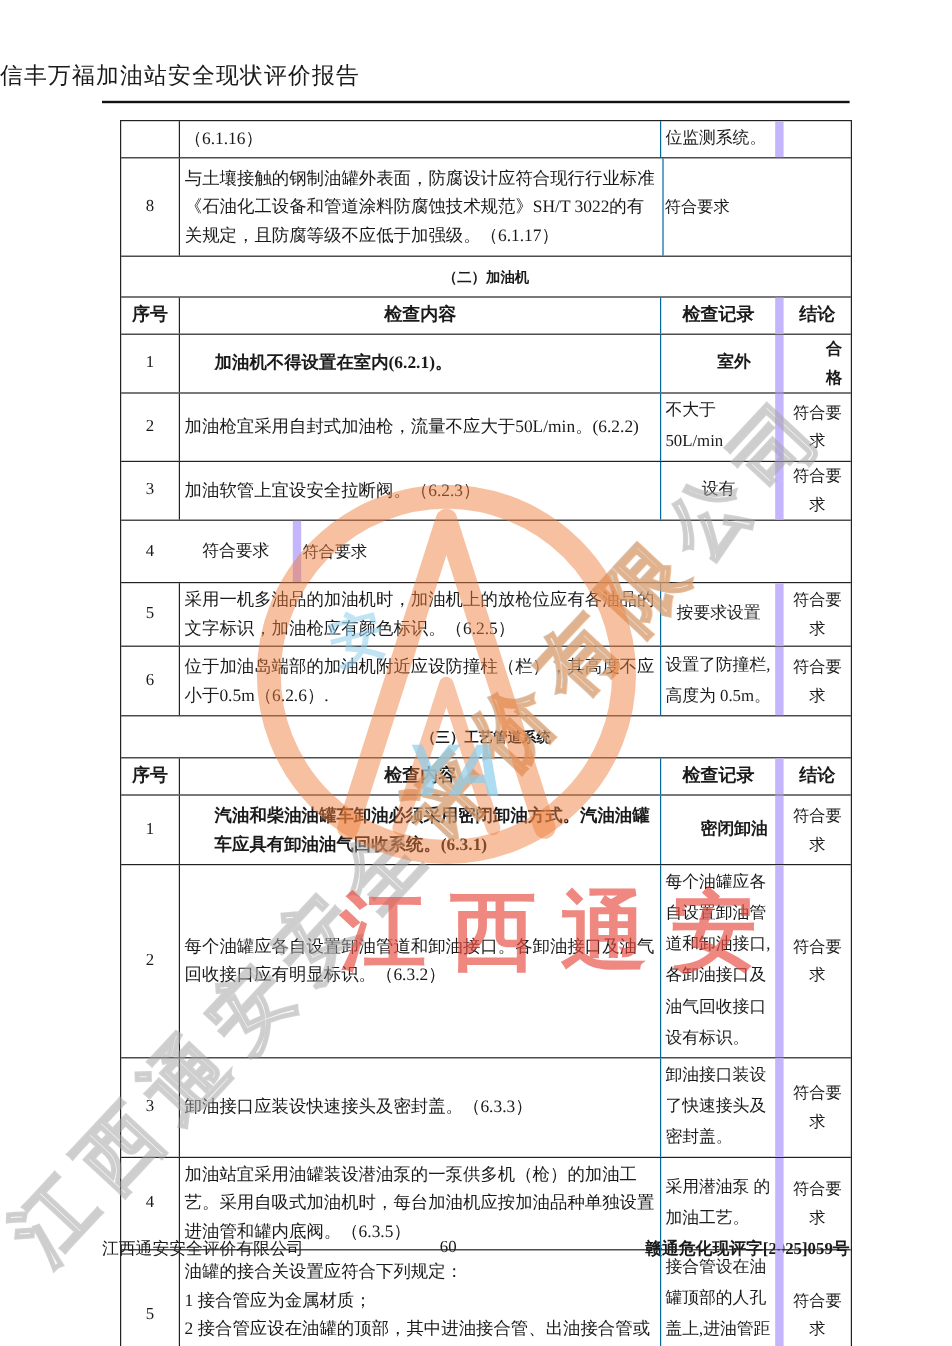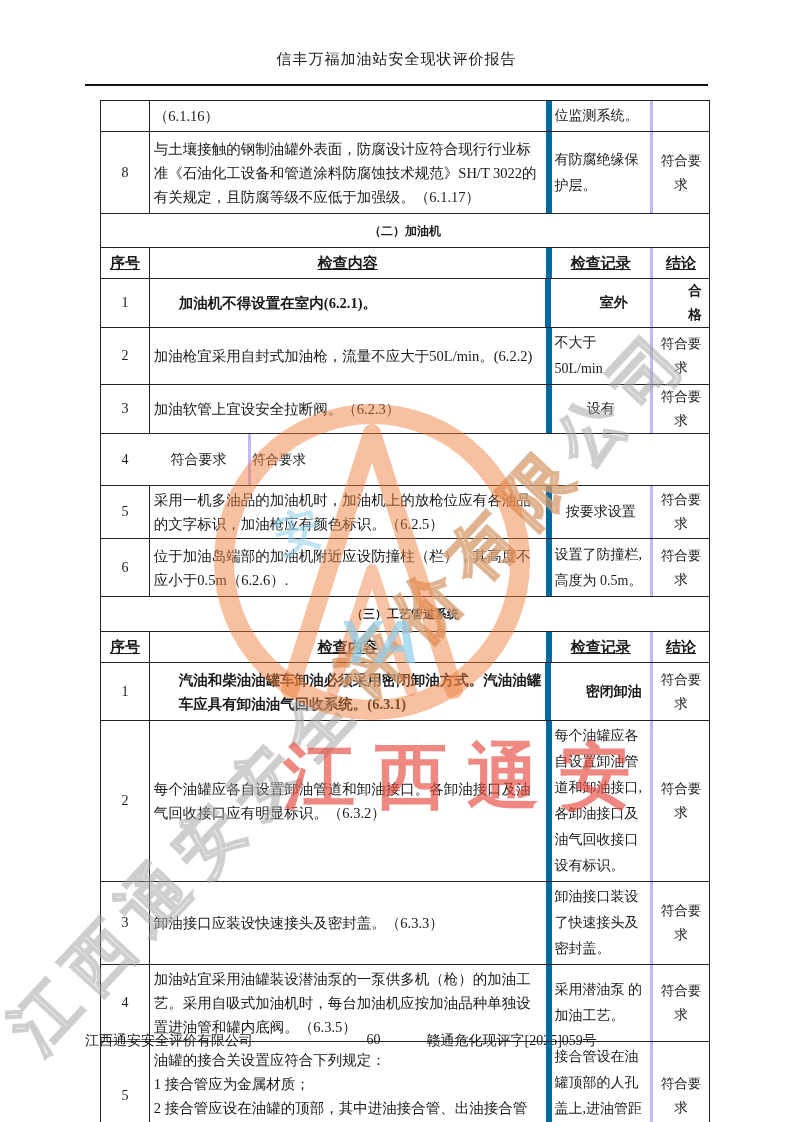--- a/index.html
+++ b/index.html
@@ -1,42 +1,42 @@
 <!DOCTYPE html>
 <html><head>
 <meta charset="utf-8">
 <style>
   html,body{margin:0;padding:0;background:#ffffff;}
   .page{position:relative;width:793px;height:1122px;background:#fff;overflow:hidden;
         font-family:"Liberation Serif","DejaVu Serif",serif;color:#1a1a1a;}
 
   
-  .doc-header-title{position:absolute;top:50px;left:0;width:100%;text-align:center;
-        font-size:15px;letter-spacing:1px;}
+  .doc-header-title{position:absolute;top:50px;left:0;width:100%;
+        font-size:19px;letter-spacing:1px;}
   .doc-header-rule{position:absolute;top:84px;left:85px;width:623px;height:2px;background:#111;}
   .doc-footer{position:absolute;left:85px;top:1032px;width:623px;display:flex;font-size:14px;}
   .doc-footer .f-left{flex:1;text-align:left;}
   .doc-footer .f-center{width:60px;}
-  .doc-footer .f-right{flex:1;text-align:left;}
+  .doc-footer .f-right{flex:1;text-align:right;font-weight:bold;}
 
   
   .report-table{position:absolute;left:100px;top:100px;width:610px;box-sizing:border-box;
         border:1px solid #222;z-index:1;}
   .trow{display:flex;align-items:stretch;border-bottom:1px solid #222;box-sizing:border-box;}
   .trow:last-child{border-bottom:none;}
   .cell{box-sizing:border-box;display:flex;align-items:center;font-size:14.5px;line-height:24px;}
   .c-no{width:48px;justify-content:center;font-size:14px;}
-  .c-content{width:404px;border-left:1px solid #222;border-right:6px solid #0369a1;
+  .c-content{width:404px;border-left:1px solid #222;border-right:1px solid #0369a1;
         padding:2px 4px;white-space:pre-line;}
-  .c-record{width:102px;border-right:3px solid #c4b5fd;padding:2px 3px;font-size:14px;line-height:26px;}
+  .c-record{width:102px;border-right:7px solid #c4b5fd;padding:2px 3px;font-size:14px;line-height:26px;}
   .c-conc{width:56px;justify-content:center;text-align:center;font-size:13.5px;padding:0 1px;}
   .center{justify-content:center;text-align:left;}
   .bold{font-weight:bold;padding-left:29px;}
   .section-title{width:100%;justify-content:center;font-weight:bold;font-size:12px;}
-  .header-row .cell{font-weight:bold;justify-content:center;text-align:center;font-size:15px;text-decoration:underline;}
+  .header-row .cell{font-weight:bold;justify-content:center;text-align:center;font-size:15px;}
 
   
   .wm{position:absolute;pointer-events:none;white-space:nowrap;
       font-family:"Liberation Sans","DejaVu Sans",sans-serif;}
   .wm-diag{left:-10px;top:1010px;transform-origin:0 0;transform:rotate(-47deg);
       font-size:66px;letter-spacing:14px;font-weight:bold;z-index:2;
       color:rgba(180,180,180,0.10);-webkit-text-stroke:2px rgba(165,165,165,0.50);}
   .wm-diag-accent{left:318px;top:659px;transform-origin:0 0;transform:rotate(-47deg);
       font-size:66px;letter-spacing:14px;font-weight:bold;z-index:2;
       color:rgba(245,160,90,0.10);-webkit-text-stroke:2px rgba(242,150,80,0.45);}
@@ -69,21 +69,20 @@
 
     <div class="trow" style="min-height:30px">
       <div class="cell c-no"></div>
       <div class="cell c-content">（6.1.16）</div>
       <div class="cell c-record">位监测系统。</div>
       <div class="cell c-conc"></div>
     </div>
     <div class="trow" style="min-height:82px">
       <div class="cell c-no">8</div>
       <div class="cell c-content">与土壤接触的钢制油罐外表面，防腐设计应符合现行行业标准《石油化工设备和管道涂料防腐蚀技术规范》SH/T 3022的有关规定，且防腐等级不应低于加强级。（6.1.17）</div>
-      <div class="cell c-record">有防腐绝缘保护层。</div>
       <div class="cell c-conc">符合要求</div>
     </div>
 
     <div class="trow" style="min-height:34px">
       <div class="cell section-title">（二）加油机</div>
     </div>
     <div class="trow header-row" style="min-height:30px">
       <div class="cell c-no">序号</div>
       <div class="cell c-content">检查内容</div>
       <div class="cell c-record">检查记录</div>

